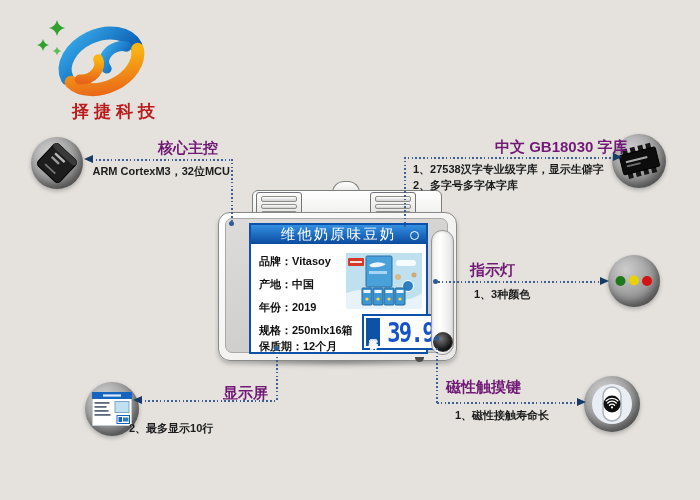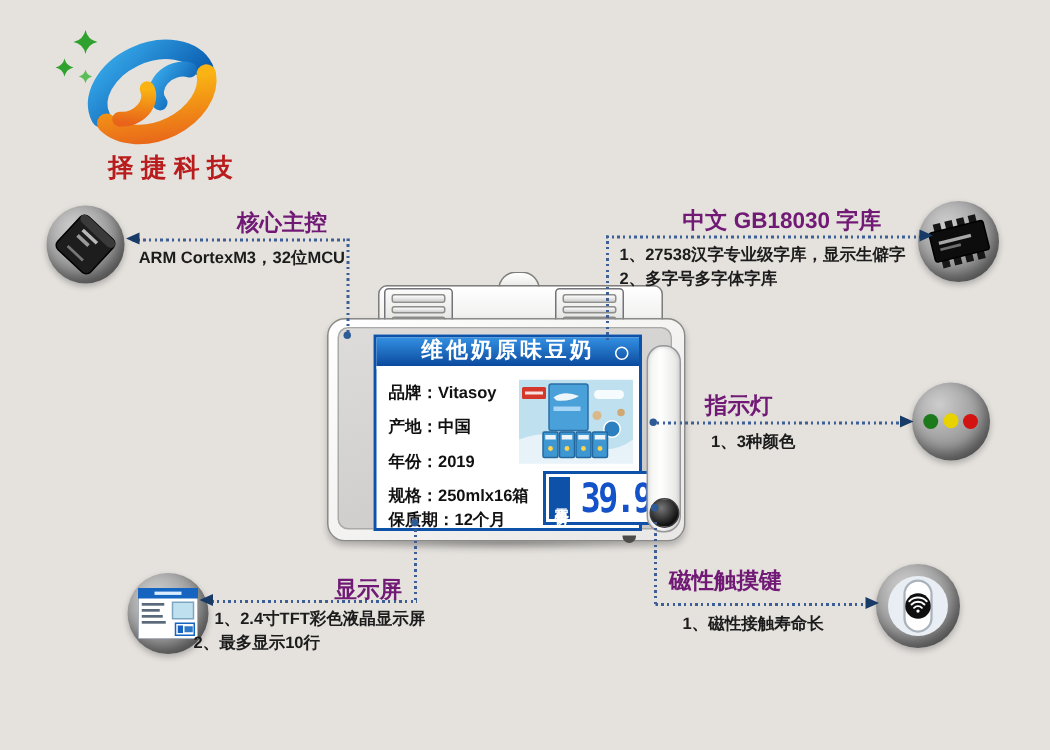--- a/index.html
+++ b/index.html
@@ -42,21 +42,21 @@
             background:linear-gradient(150deg,#ffffff,#e8e7e5);border:1.5px solid #8a8a88;
             box-shadow:0 3px 4px rgba(0,0,0,.22);}
   .dev-panel{position:absolute;left:6px;top:5px;width:221px;height:133px;border-radius:7px;
              background:linear-gradient(160deg,#dddcda,#c8c7c5);border:1px solid #a9a9a7;}
   .notch{position:absolute;left:196px;top:144px;width:9px;height:5px;border-radius:0 0 5px 5px;background:#4b4b49;}
   
   .screen{position:absolute;left:30px;top:10px;width:179px;height:131px;background:#ffffff;
           border:2px solid #0d52a8;box-sizing:border-box;}
   .scr-header{position:absolute;left:0;top:0;width:100%;height:21px;
               background:linear-gradient(#3390e2,#0b4a9e);border-bottom:2px solid #ffffff;box-sizing:border-box;
-              color:#ffffff;font-weight:bold;font-size:14.5px;text-align:center;line-height:19px;letter-spacing:2px;}
+              color:#ffffff;font-weight:normal;font-size:14.5px;text-align:center;line-height:19px;letter-spacing:2px;}
   .scr-circle{position:absolute;right:7px;top:6px;width:7px;height:7px;border:1.3px solid #ffffff;border-radius:50%;}
   .field{position:absolute;left:8px;height:14px;font-size:11px;font-weight:bold;color:#111;white-space:nowrap;}
   .prod{position:absolute;left:95px;top:28px;width:76px;height:56px;}
   .price-box{position:absolute;left:99px;top:89px;width:73px;height:36px;border:2px solid #0d52a8;
              box-sizing:border-box;display:flex;padding:2px;gap:2px;background:#ffffff;margin-left:12px;}
   .price-label{width:14px;background:#0d52a8;color:#ffffff;font-size:9.5px;font-weight:bold;
                writing-mode:vertical-rl;text-orientation:upright;display:flex;align-items:center;justify-content:center;
                letter-spacing:1px;}
   .price-value{flex:1;display:flex;align-items:center;justify-content:center;
                font-family:"DejaVu Sans Mono",monospace;font-weight:bold;font-size:27px;color:#1352c8;
@@ -212,21 +212,21 @@
             <rect x="-6" y="9" width="5" height="6"></rect>
           <rect x="2" y="9" width="5" height="6"></rect>
             <rect x="10" y="9" width="5" height="6"></rect>
         </g>
         <rect x="-18" y="-10" width="37" height="20" rx="2" fill="#0d0d0d" stroke="#000"></rect>
         <rect x="-13" y="-3" width="22" height="2.2" fill="#cfcfcf" opacity=".8"></rect>
         <rect x="-13" y="1.5" width="14" height="1.8" fill="#9a9a9a" opacity=".7"></rect>
       </g>
     </svg>
   </div>
-  <div class="co-title" style="left:455px;top:138px;">中文 GB18030 字库</div>
+  <div class="co-title" style="left:495px;top:138px;">中文 GB18030 字库</div>
   <div class="dash-h" style="left:404px;top:157px;width:212px;"></div>
   <div class="arr arr-right" style="left:613px;top:153px;"></div>
   <div class="dash-v" style="left:404px;top:157px;height:70px;"></div>
   <div class="co-detail" style="left:413px;top:162px;">1、27538汉字专业级字库，显示生僻字</div>
   <div class="co-detail" style="left:413px;top:178px;">2、多字号多字体字库</div>
 
   <div class="sphere" style="left:608px;top:255px;width:52px;height:52px;">
     <svg width="44" height="16" viewBox="-22 -8 44 16">
       <circle cx="-13.5" cy="0" r="5" fill="#1c7a1c"></circle>
       <circle cx="0" cy="-0.5" r="5" fill="#e8d200"></circle>
@@ -252,21 +252,20 @@
       <rect x="25" y="23.5" width="12.5" height="8" fill="#ffffff" stroke="#1565c0"></rect>
       <rect x="26.5" y="25" width="3.5" height="5" fill="#1565c0"></rect>
       <rect x="31" y="25.5" width="5.5" height="4" fill="#2e78c8"></rect>
     </svg>
   </div>
   <div class="co-title" style="left:223px;top:384px;">显示屏</div>
   <div class="dash-v" style="left:276px;top:349px;height:52px;"></div>
   <div class="dash-h" style="left:137px;top:400px;width:141px;"></div>
   <div class="arr arr-left" style="left:133px;top:396px;"></div>
   <div class="cdot" style="left:274px;top:346px;"></div>
-  <div class="co-detail" style="left:143px;top:405px;">1、2.4寸TFT彩色液晶显示屏</div>
   <div class="co-detail" style="left:129px;top:421px;">2、最多显示10行</div>
 
   <div class="sphere" style="left:584px;top:376px;width:56px;height:56px;">
     <svg width="48" height="48" viewBox="-24 -24 48 48">
       <circle cx="0" cy="0" r="20" fill="#e9eef5"></circle>
       <rect x="-9" y="-17" width="18" height="34" rx="9" fill="#ffffff" stroke="#aab2bc" stroke-width="1.5"></rect>
       <circle cx="0" cy="0" r="8.5" fill="#0f0f0f"></circle>
       <g fill="none" stroke="#ffffff" stroke-width="1.3" stroke-linecap="round">
         <path d="M -2.6 1.2 A 3.6 3.6 0 0 1 2.6 1.2"></path>
         <path d="M -4.3 -1 A 6 6 0 0 1 4.3 -1"></path>

